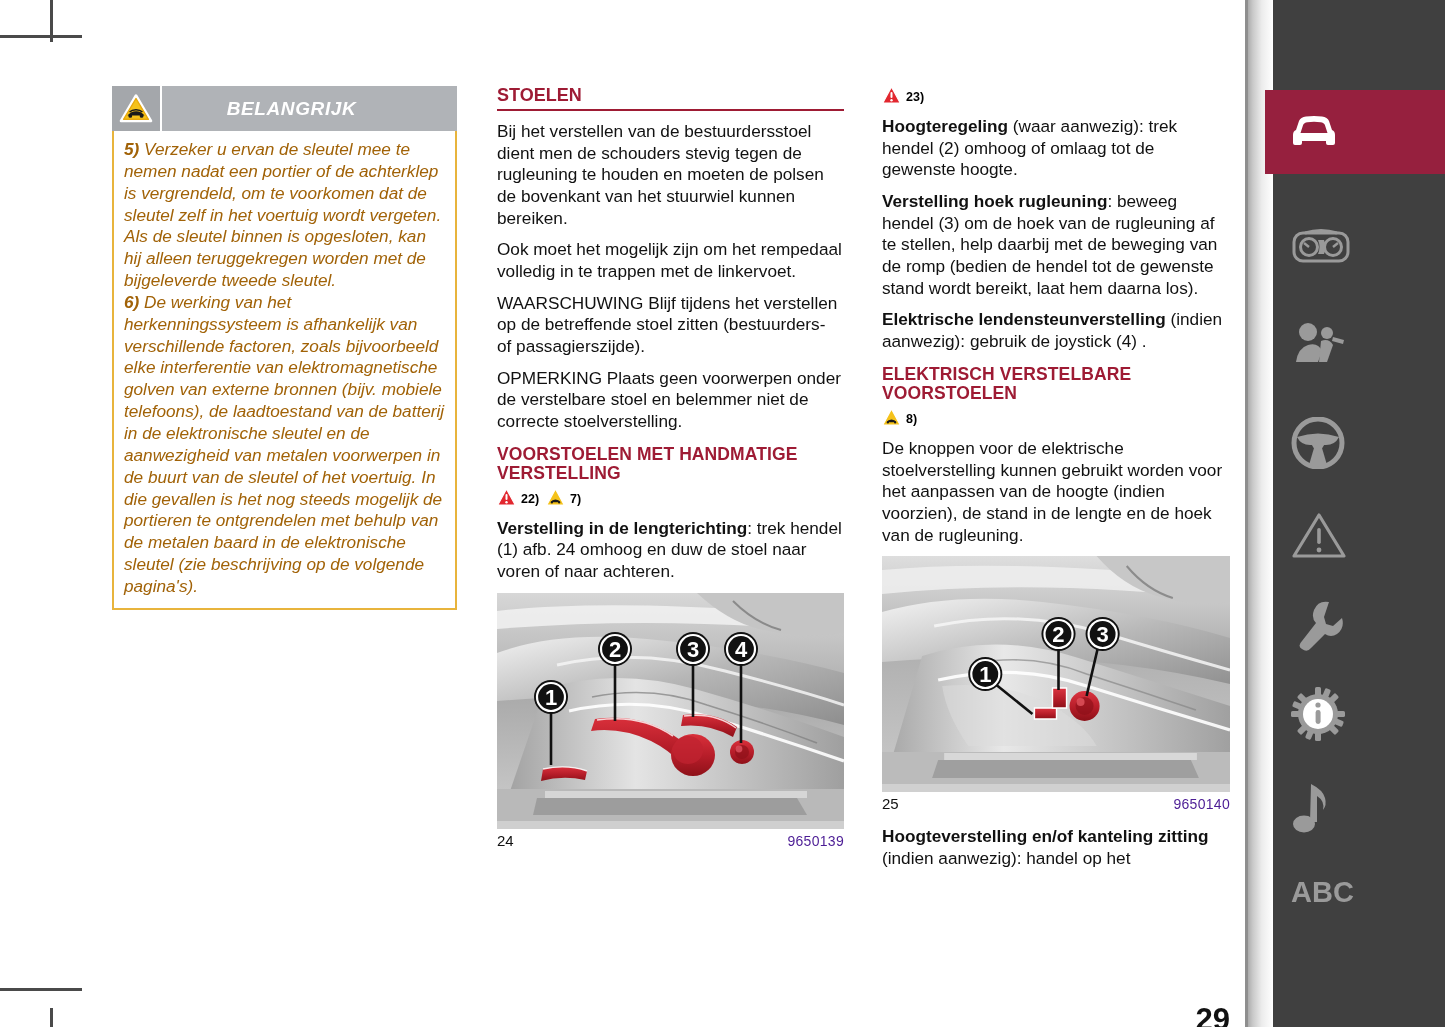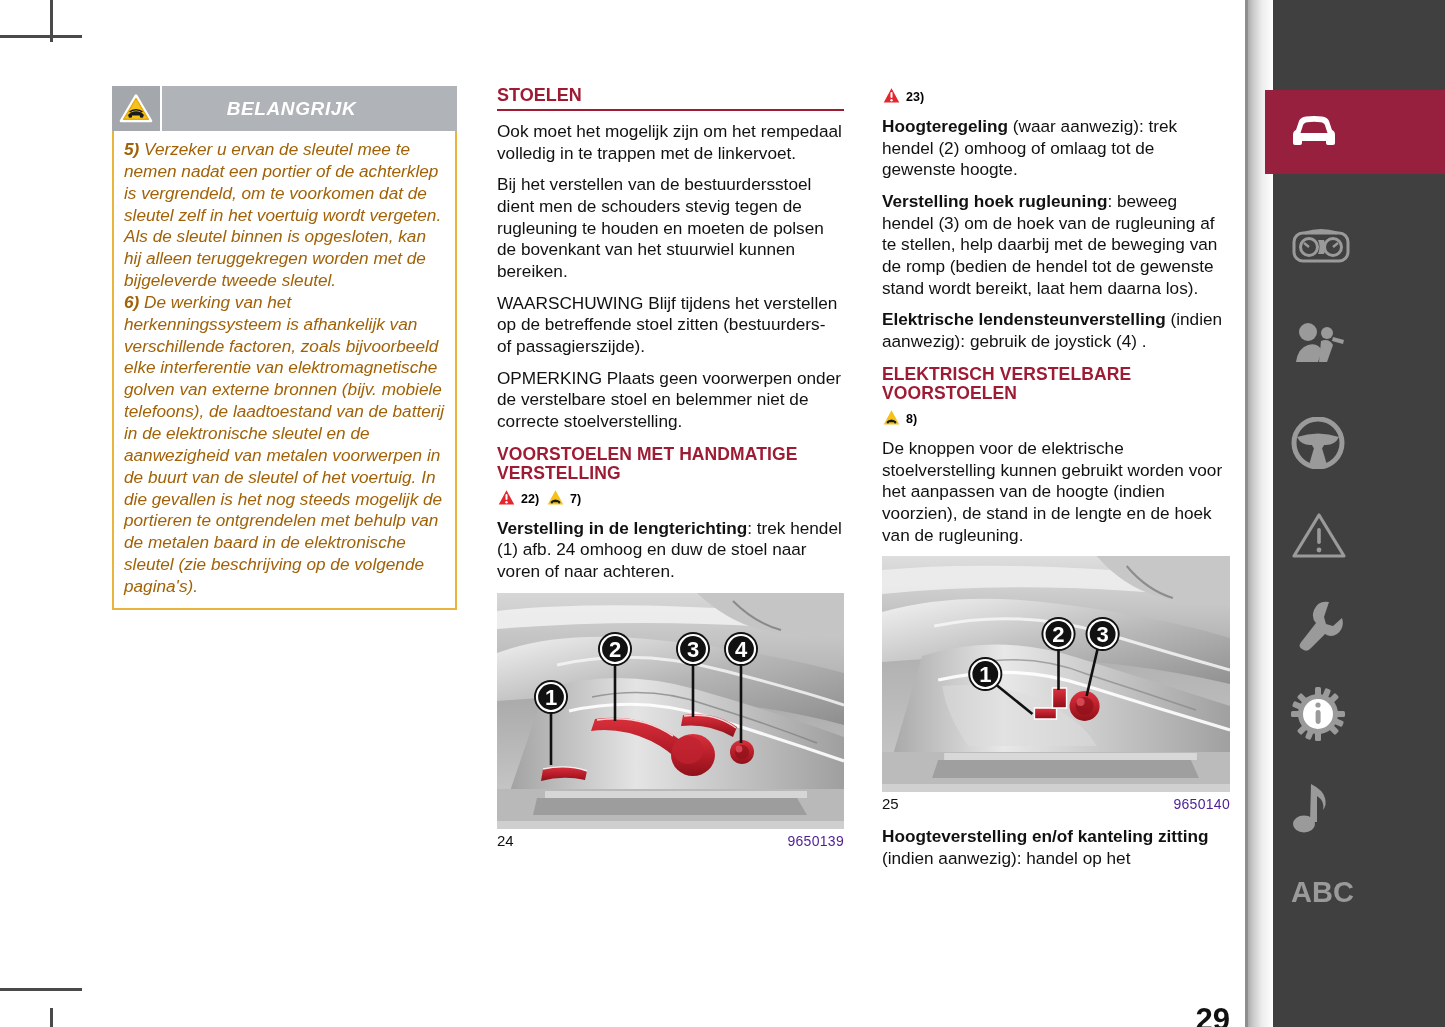--- a/index.html
+++ b/index.html
@@ -165,22 +165,22 @@
       <p><b>5)</b><span> Verzeker u ervan de sleutel mee te nemen nadat een portier of de achterklep is vergrendeld, om te voorkomen dat de sleutel zelf in het voertuig wordt vergeten. Als de sleutel binnen is opgesloten, kan hij alleen teruggekregen worden met de bijgeleverde tweede sleutel.</span></p>
       <p><b>6)</b><span> De werking van het herkenningssysteem is afhankelijk van verschillende factoren, zoals bijvoorbeeld elke interferentie van elektromagnetische golven van externe bronnen (bijv. mobiele telefoons), de laadtoestand van de batterij in de elektronische sleutel en de aanwezigheid van metalen voorwerpen in de buurt van de sleutel of het voertuig. In die gevallen is het nog steeds mogelijk de portieren te ontgrendelen met behulp van de metalen baard in de elektronische sleutel (zie beschrijving op de volgende pagina's).</span></p>
     </div>
   </div>
 
   <div class="col col2">
 
     <h2 class="sec">STOELEN</h2>
     <div class="sec-rule"></div>
 
+    <p class="body">Bij het verstellen van de bestuurdersstoel dient men de schouders stevig tegen de rugleuning te houden en moeten de polsen de bovenkant van het stuurwiel kunnen bereiken.</p>
     <p class="body">Ook moet het mogelijk zijn om het rempedaal volledig in te trappen met de linkervoet.</p>
-    <p class="body">Bij het verstellen van de bestuurdersstoel dient men de schouders stevig tegen de rugleuning te houden en moeten de polsen de bovenkant van het stuurwiel kunnen bereiken.</p>
     <p class="body">WAARSCHUWING Blijf tijdens het verstellen op de betreffende stoel zitten (bestuurders- of passagierszijde).</p>
     <p class="body">OPMERKING Plaats geen voorwerpen onder de verstelbare stoel en belemmer niet de correcte stoelverstelling.</p>
 
     <h3 class="sub">VOORSTOELEN MET HANDMATIGE VERSTELLING</h3>
 
     <div class="note-row">
       <span>
         <svg width="19" height="18" viewBox="0 0 19 18" aria-hidden="true">
           <path d="M9.5 1 L18.2 17 L0.8 17 Z" fill="#e2272f" stroke="#ffffff" stroke-width="1.2" stroke-linejoin="round"></path>
           <rect x="8.5" y="6" width="2" height="6" rx="1" fill="#ffffff"></rect>

